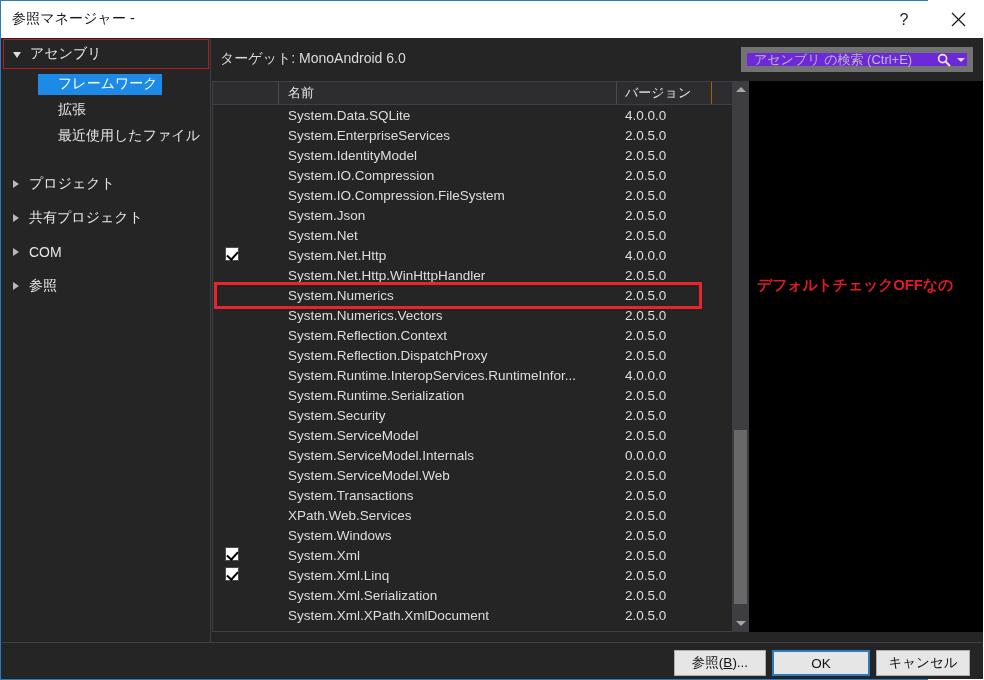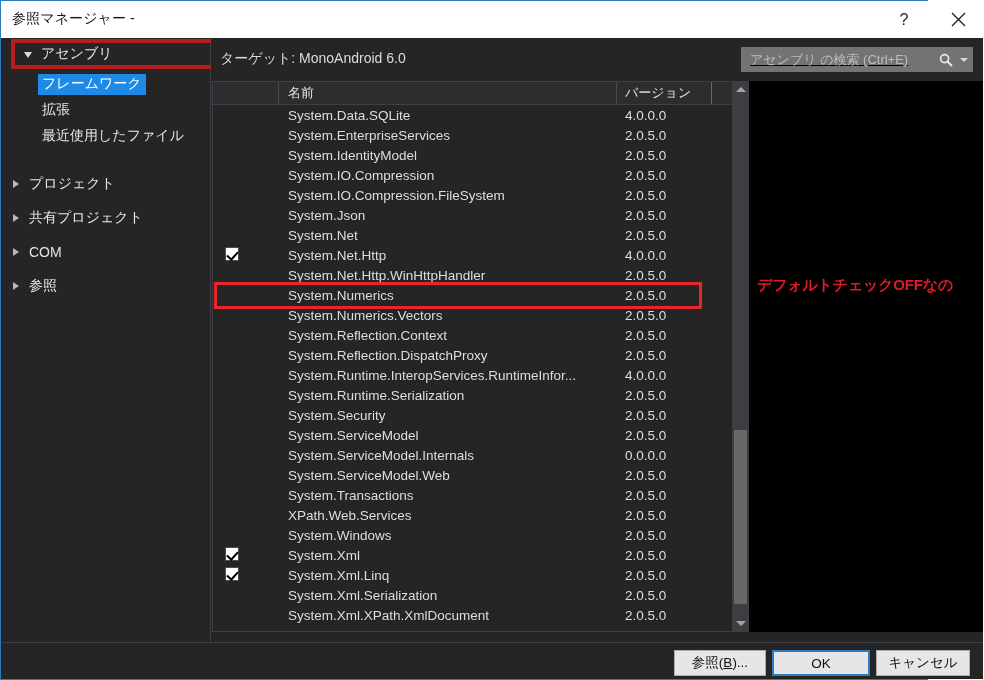--- a/index.html
+++ b/index.html
@@ -67,24 +67,24 @@
   #sidebar {
     position: absolute;
     left: 0; top: 0;
     width: 209px; height: 604px;
     background: #252526;
     border-right: 1px solid #3f3f46;
     box-sizing: border-box;
   }
   .tree-root {
     position: absolute;
-    left: 9px;
+    left: 1px;
     width: 206px; height: 30px;
     box-sizing: border-box;
-    border: 4px solid #b91c1c;
+    border: 1px solid #b91c1c;
     display: flex;
     align-items: center;
     cursor: default;
   }
   .tree-node {
     position: absolute;
     left: 1px;
     width: 206px; height: 30px;
     box-sizing: border-box;
     display: flex;
@@ -122,21 +122,21 @@
     left: 36px;
     height: 26px;
     display: flex;
     align-items: center;
     cursor: default;
   }
   .tree-child .child-label {
     font-size: 14px;
     color: #e6e6e6;
     white-space: nowrap;
-    padding: 1px 4px 2px 4px;
+    padding: 1px 4px 2px 20px;
   }
   .tree-child.selected .child-label {
     background: #1d8ae8;
     color: #ffffff;
   }
 
   
   #main {
     position: absolute;
     left: 209px; top: 0;
@@ -149,26 +149,25 @@
     font-size: 14px;
     color: #dcdcdc;
     white-space: nowrap;
   }
 
   
   #search-box {
     position: absolute;
     left: 530px; top: 9px;
     width: 232px; height: 25px;
-    background: #737373;
-    border: 2px solid #737373;
-    box-sizing: border-box;
-    display: flex;
-    align-items: center;
-    text-decoration: underline;
+    background: #6d28d9;
+    border: 6px solid #737373;
+    box-sizing: border-box;
+    display: flex;
+    align-items: center;
   }
   #search-input {
     flex: 1;
     background: transparent;
     border: 0;
     outline: none;
     color: #d0d0d0;
     font-size: 13px;
     font-family: "Liberation Sans", "DejaVu Sans", sans-serif;
     padding: 0 4px 0 7px;

